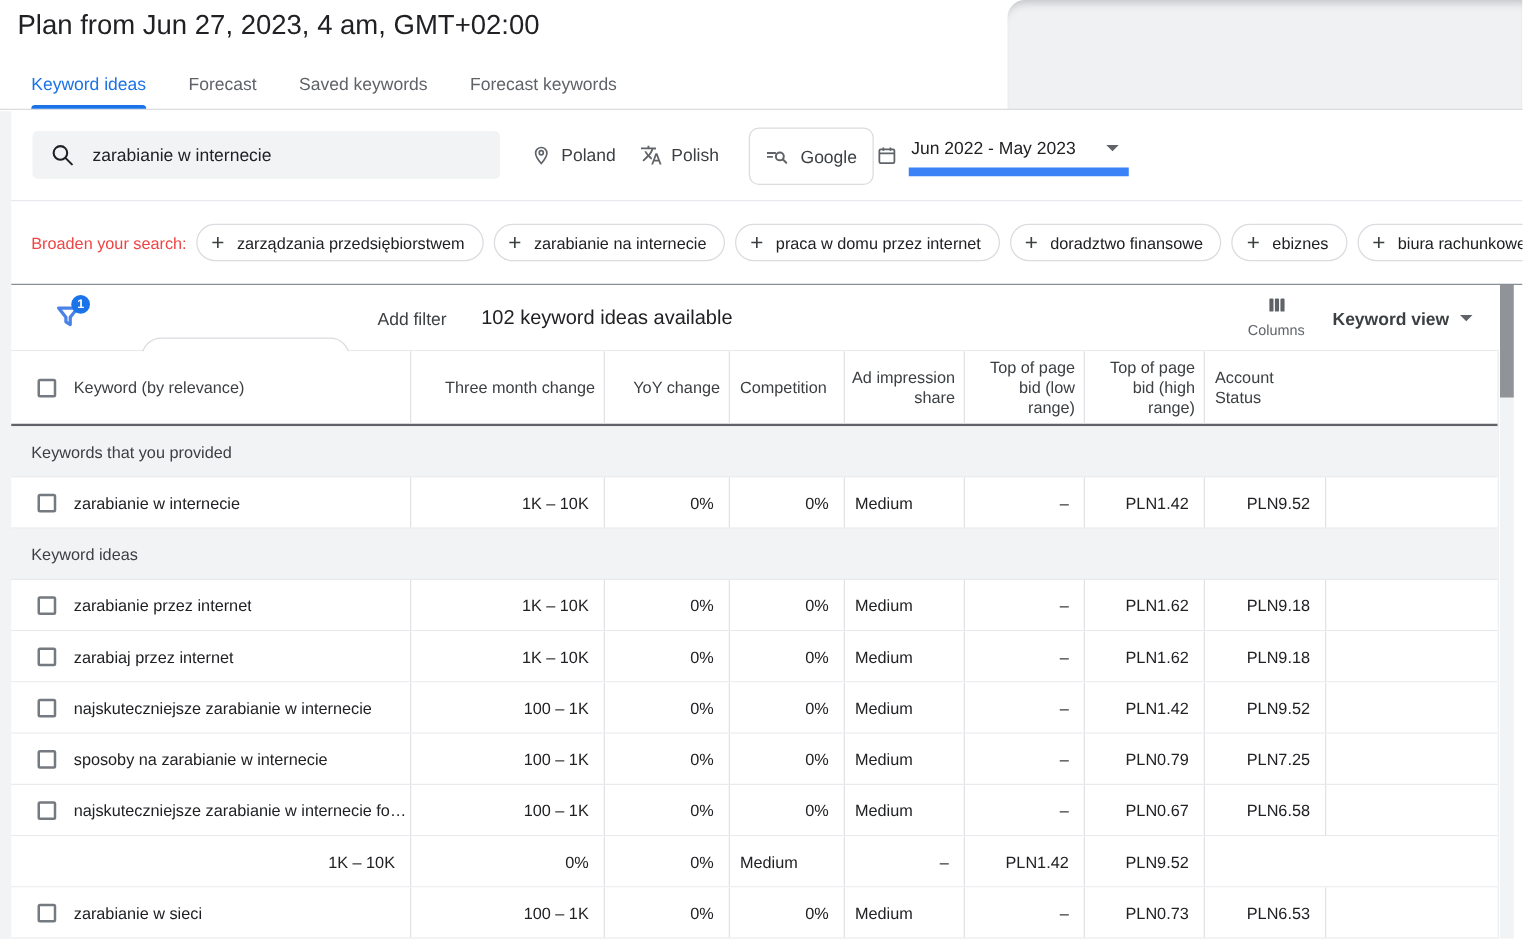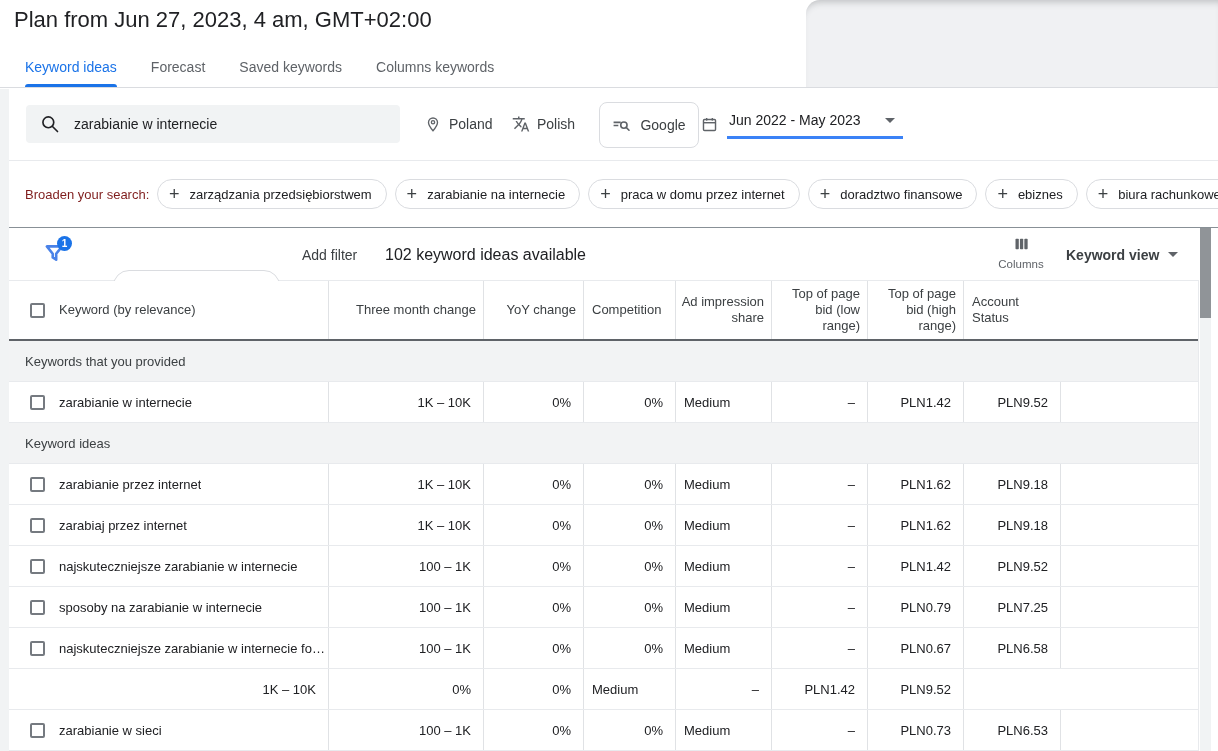--- a/index.html
+++ b/index.html
@@ -32,27 +32,27 @@
   .search-box input { border:none; outline:none; background:transparent; font-size:14px; color:#202124;
     font-family:inherit; width:280px; }
   .ctl { position:absolute; top:0; height:72px; display:flex; align-items:center; gap:7px;
     font-size:14px; color:#3c4043; }
   .ctl-poland { left:424px; }
   .ctl-polish { left:512px; }
   .google-btn { position:absolute; left:599px; top:14px; width:100px; height:46px;
     border:1px solid #dadce0; border-radius:8px; background:#fff;
     display:flex; align-items:center; justify-content:center; gap:9px; font-size:14px; color:#3c4043; }
   .date-ctl { left:701px; gap:9px; }
-  .date-main { display:flex; align-items:center; gap:24px; border-bottom:3px solid #3b82f6;
+  .date-main { display:flex; align-items:center; gap:24px; border-bottom:7px solid #3b82f6;
     padding:3px 8px 8px 2px; color:#202124; }
 
   
   .band-broaden { position:absolute; left:0; top:161px; width:100%; height:67px;
     border-bottom:1px solid #889096; display:flex; align-items:center; }
-  .broaden-label { position:absolute; left:25px; font-size:13px; color:#7f1d1d; }
+  .broaden-label { position:absolute; left:25px; font-size:13px; color:#ef4444; }
   .chips { position:absolute; left:157px; right:4px; display:flex; gap:8px; align-items:center; }
   .chip { height:30px; border:1px solid #dadce0; border-radius:16px; background:#fff;
     display:flex; align-items:center; padding:0 14px 0 11px; gap:10px; font-size:13px; color:#202124; white-space:nowrap; }
   .chip .plus { font-size:18px; font-weight:400; color:#3c4043; line-height:1; }
 
   
   .band-toolbar { position:absolute; left:0; top:228px; width:1199px; height:53px; border-bottom:1px solid #e8eaed; }
   .funnel-wrap { position:absolute; left:42px; top:13px; width:30px; height:30px; }
   .badge { position:absolute; left:15px; top:-5px; width:15px; height:15px; border-radius:50%;
     background:#1a73e8; color:#fff; font-size:10px; font-weight:700; display:flex; align-items:center; justify-content:center; }
@@ -99,21 +99,21 @@
 <body>
 
 <div class="corner-panel" data-interactable="false"></div>
 
 <div class="page-title" data-interactable="false">Plan from Jun 27, 2023, 4 am, GMT+02:00</div>
 
 <div class="tabbar" data-interactable="false">
   <div class="tab active" data-interactable="true">Keyword ideas</div>
   <div class="tab" data-interactable="true">Forecast</div>
   <div class="tab" data-interactable="true">Saved keywords</div>
-  <div class="tab" data-interactable="true">Columns keywords</div>
+  <div class="tab" data-interactable="true">Forecast keywords</div>
 </div>
 
 <div class="band-controls" data-interactable="false">
   <div class="search-box" data-interactable="true">
     <span class="icon" data-interactable="false">
       <svg viewBox="0 0 24 24" width="20" height="20">
           <circle cx="10" cy="10" r="6.5" fill="none" stroke="#202124" stroke-width="2"></circle>
           <line x1="15" y1="15" x2="21" y2="21" stroke="#202124" stroke-width="2" stroke-linecap="round"></line>
         </svg>
     </span>

